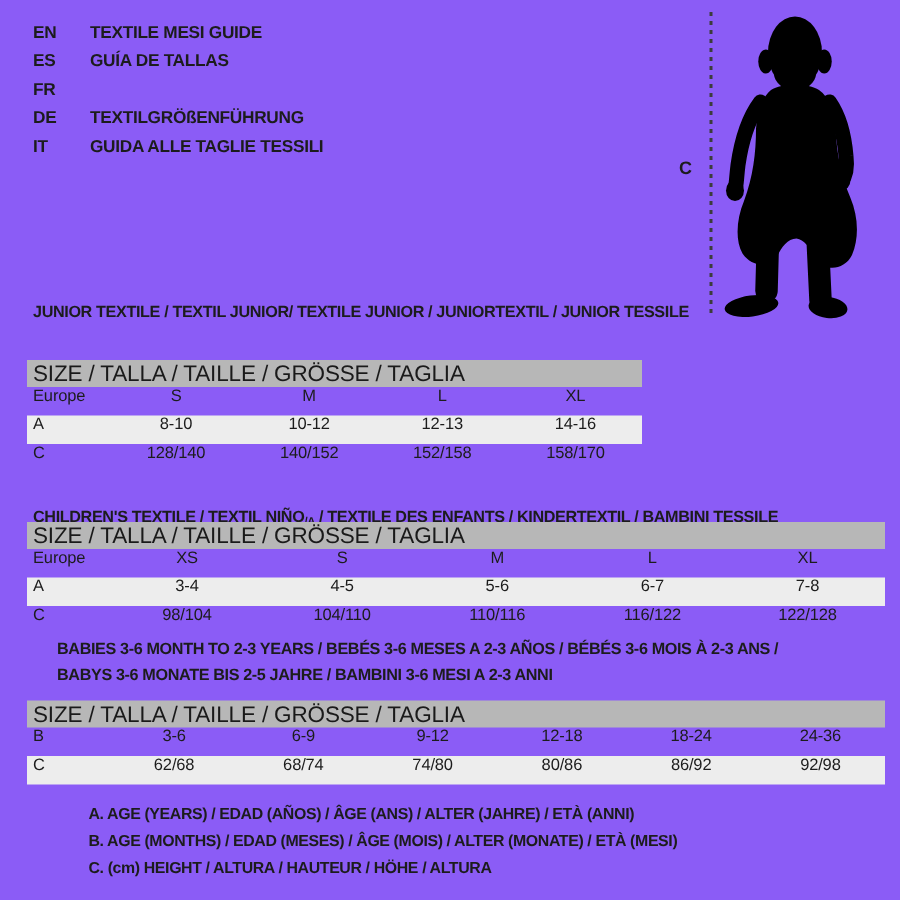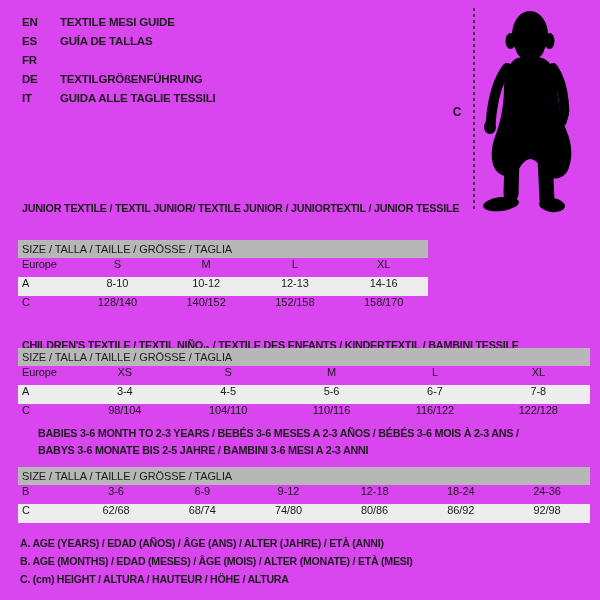--- a/index.html
+++ b/index.html
@@ -1,19 +1,19 @@
 <!DOCTYPE html>
 <html><head>
 <meta charset="utf-8">
 <style>
   * { margin:0; padding:0; box-sizing:border-box; }
   html,body { background:#ffffff; }
   body { font-family:"Liberation Sans", sans-serif; color:#1c1c1c; }
   .canvas {
-    position:relative; width:600px; height:600px; background:#d946ef;
+    position:relative; width:600px; height:600px; background:#8b5cf6;
     overflow:hidden;
   }
 
   
   .lang-list { position:absolute; left:22px; top:12px; }
   .lang-row { display:flex; height:19px; align-items:center;
     font-weight:700; font-size:11.5px; letter-spacing:-0.2px; }
   .lang-code { width:38px; }
   .lang-label { white-space:nowrap; }
 
@@ -26,30 +26,30 @@
   .baby-svg { position:absolute; left:481px; top:8px; }
 
   
   .sec-title { position:absolute; left:22px; font-weight:700; font-size:10.8px;
     letter-spacing:-0.25px; white-space:nowrap; line-height:16.5px; }
   .subscript { font-size:7.5px; vertical-align:-2px; }
 
   
   .size-table { position:absolute; left:18px; font-size:11px; letter-spacing:-0.1px; }
   .size-bar { height:18px; background:#b7b7b7; display:flex; align-items:center;
-    padding-left:4px; color:#1a1a1a; font-size:11px; letter-spacing:-0.1px; }
+    padding-left:4px; color:#1a1a1a; font-size:15px; letter-spacing:-0.1px; }
   .trow { display:flex; height:19px; align-items:flex-start; }
   .trow.shaded { background:#ededed; }
   .tcell.lab { width:55px; padding-left:4px; text-align:left; }
   .tcell.val { flex:1; text-align:center; }
 
   
   .legend { position:absolute; left:20px; top:537px; }
   .legend-line { height:18.2px; font-weight:700; font-size:10.6px;
-    letter-spacing:-0.25px; white-space:nowrap; }
+    letter-spacing:-0.25px; white-space:nowrap;margin-left:39px; }
 
   .w-junior { width:410px; top:240px; }
   .w-full-1 { width:572px; top:348px; }
   .w-full-2 { width:572px; top:467px; }
   .t-junior { top:200px; }
   .t-children { top:337px; }
   .t-babies { top:425px;margin-left:16px; }
 </style>
 </head>
 <body>

